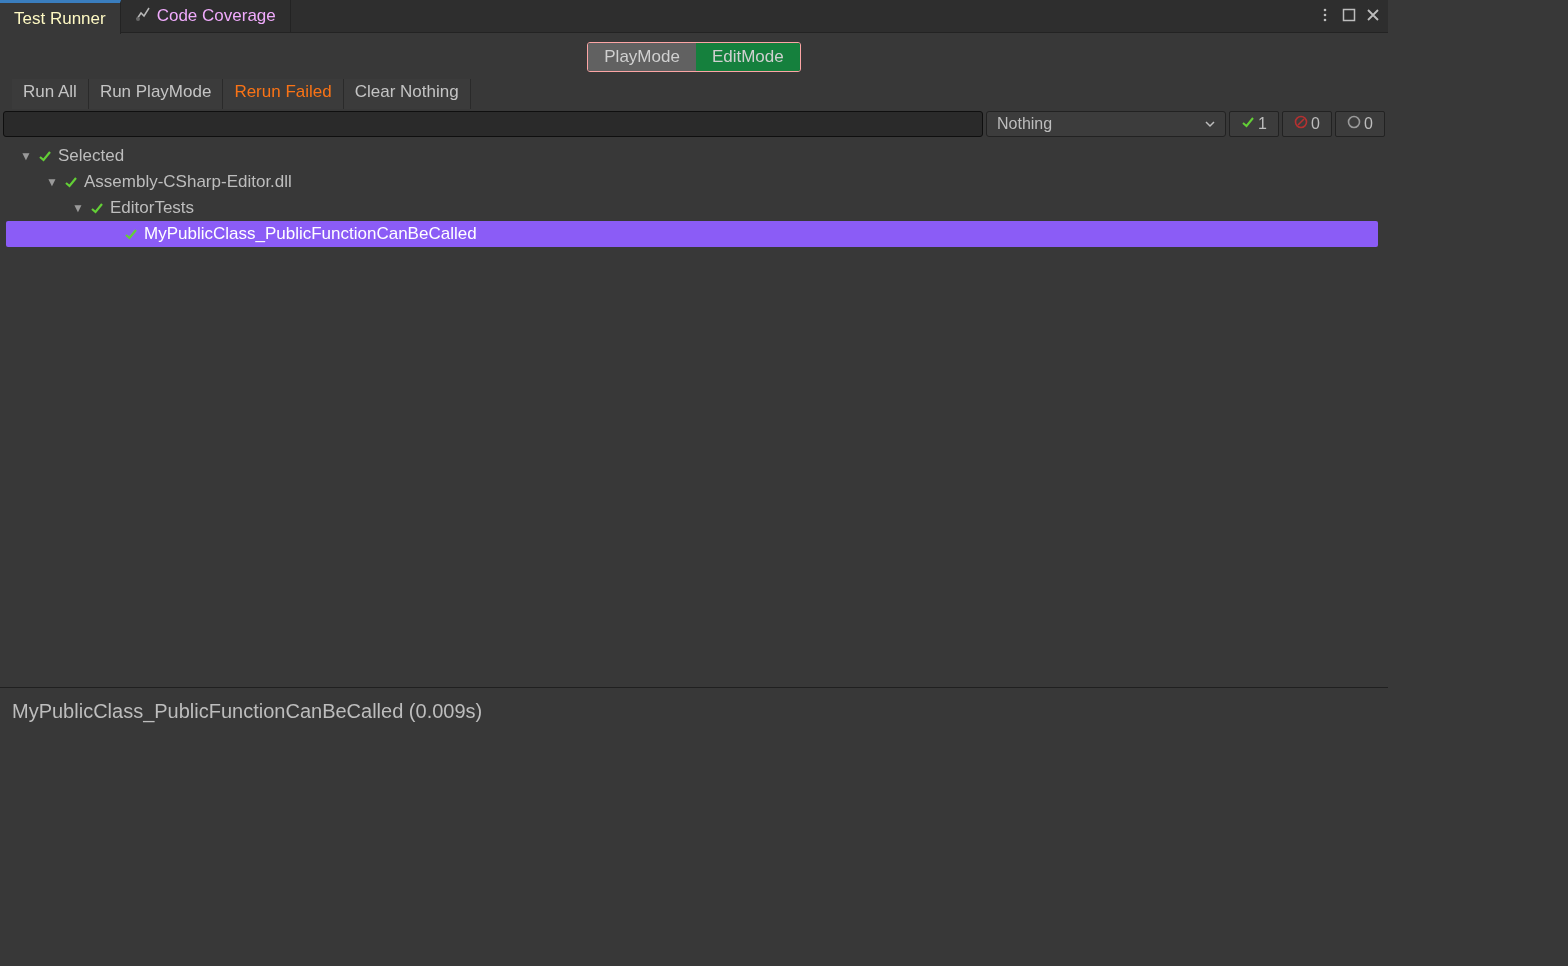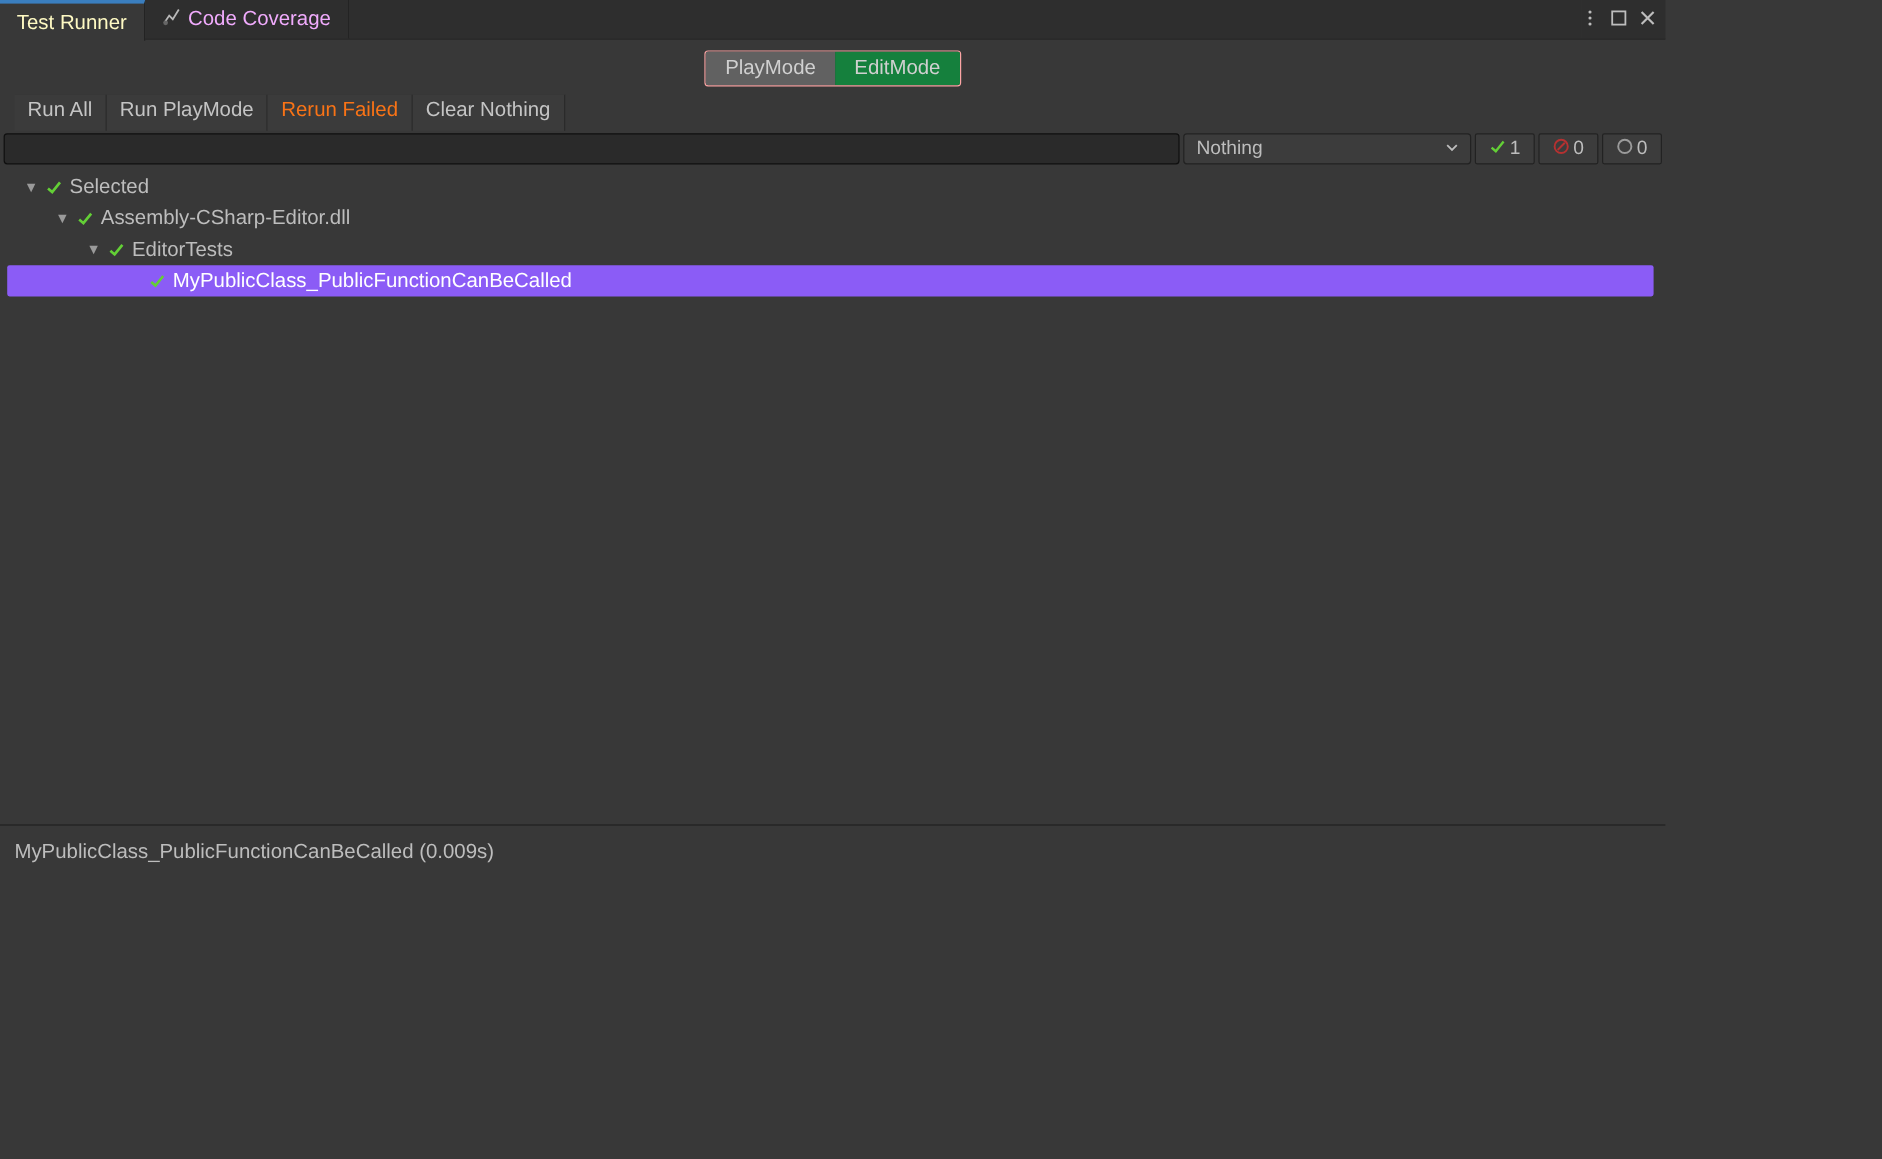--- a/index.html
+++ b/index.html
@@ -156,21 +156,21 @@
 .check {
   color: #63cf36;
   font-weight: bold;
   margin-right: 6px;
 }
 .check svg { vertical-align: -2px; }
 .status-area {
   height: 170px;
   border-top: 1px solid #202020;
   padding: 12px 12px;
-  font-size: 17px;
+  font-size: 20px;
 }
 svg { display: inline-block; }
 </style>
 </head>
 <body>
 
 <div class="titlebar">
   <div class="tab active">
     <span>Test Runner</span>
   </div>

